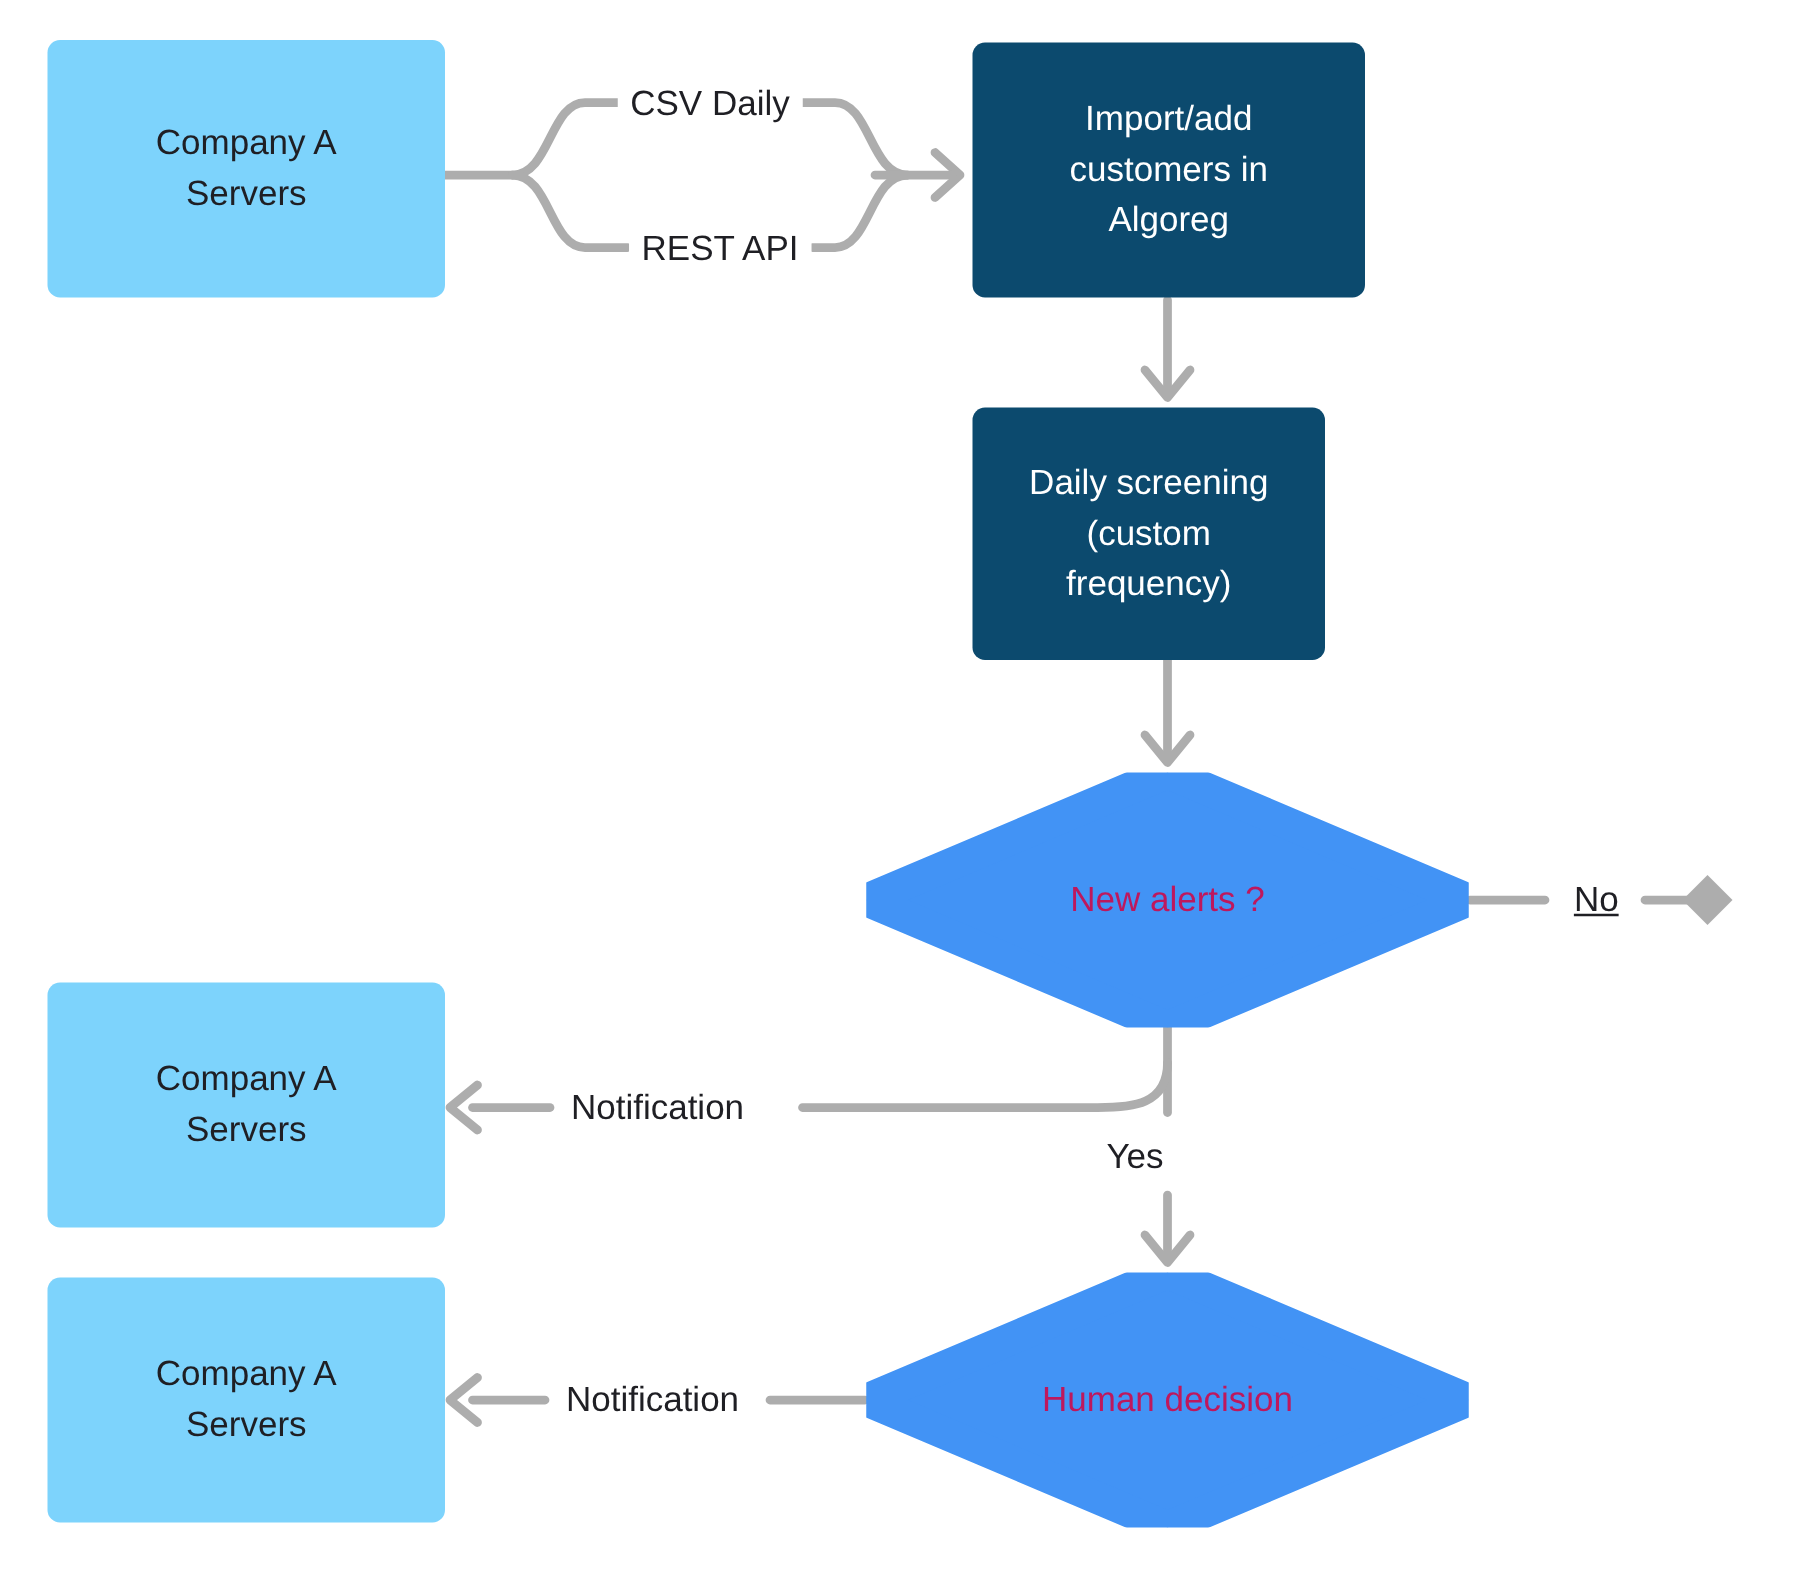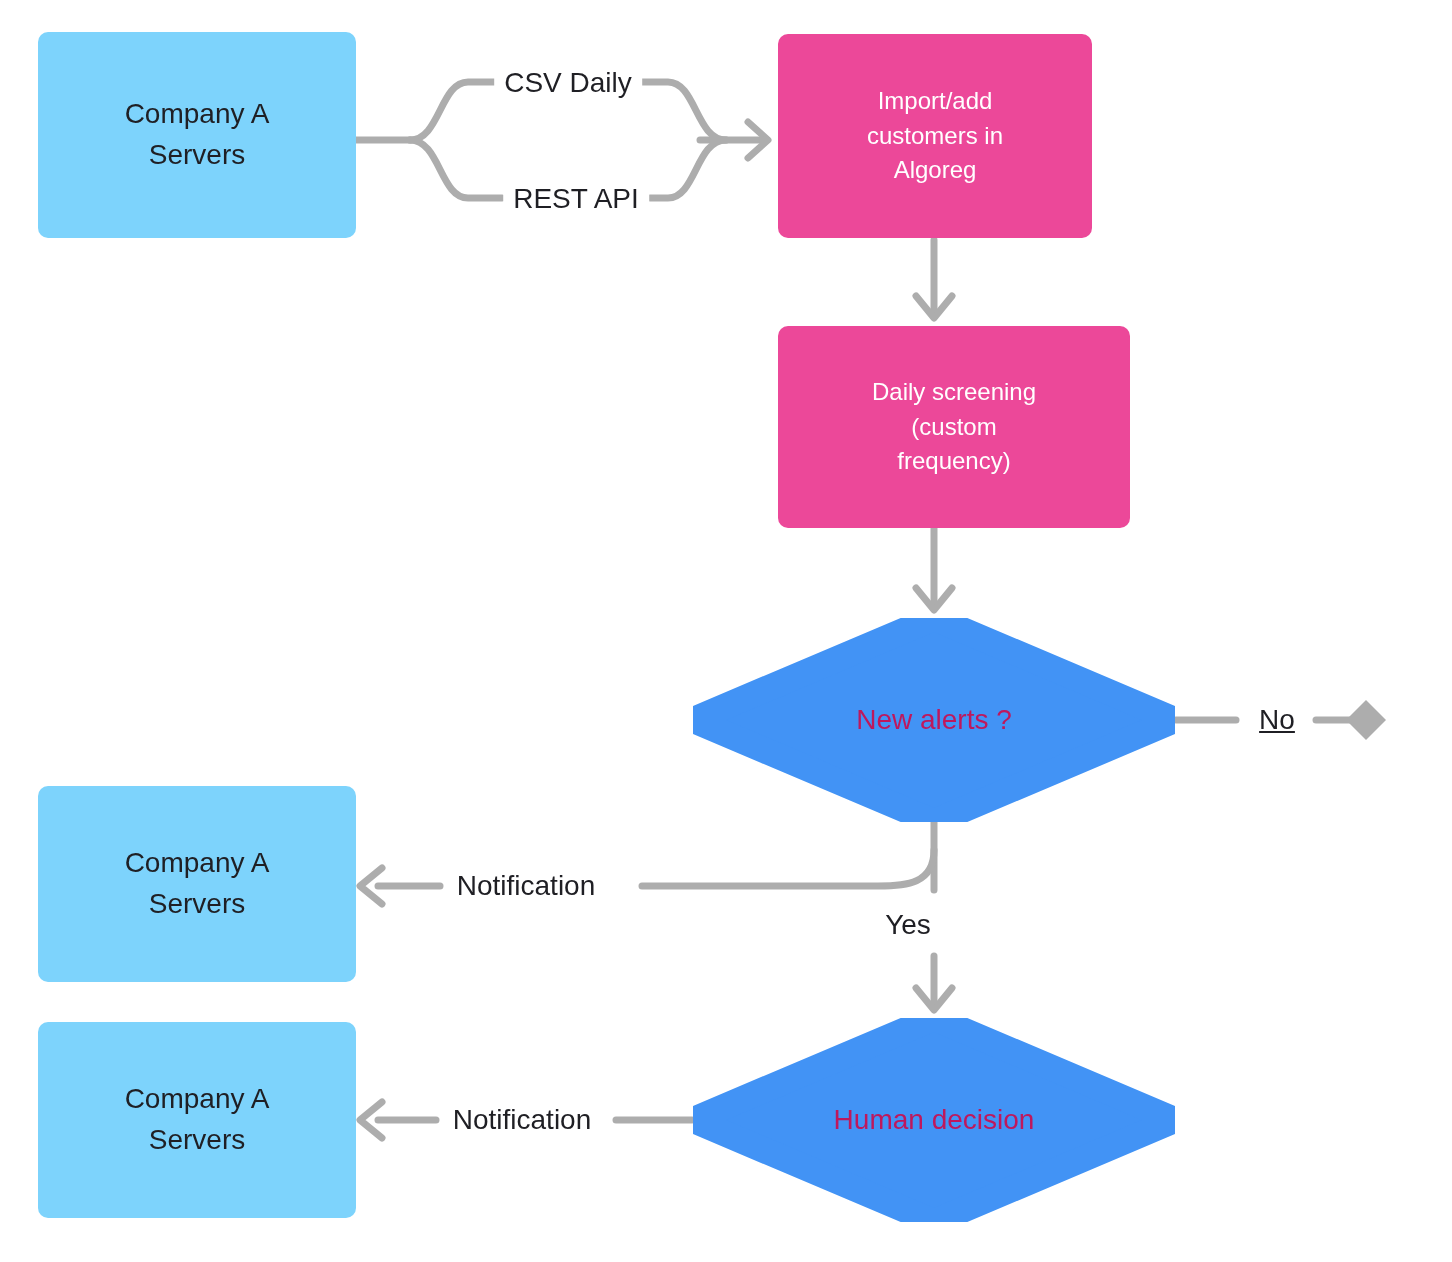--- a/index.html
+++ b/index.html
@@ -31,23 +31,23 @@
   .node-label {
     white-space: pre-line;
     line-height: 1.45;
   }
   .purple {
     background: #7dd3fc;
     color: #1f1f24;
     font-size: 28px;
   }
   .blue {
-    background: #ec4899;
+    background: #0c4a6e;
     color: #ffffff;
-    font-size: 24px;
+    font-size: 28px;
   }
   .diamond-wrap {
     position: absolute;
   }
   .diamond-label {
     position: absolute;
     left: 0;
     top: 0;
     width: 100%;
     height: 100%;
@@ -135,21 +135,21 @@
     <span class="node-label">Company A
 Servers</span>
   </div>
 
   <div class="node node-rect blue" style="left:778px; top:34px; width:314px; height:204px;">
     <span class="node-label">Import/add
 customers in
 Algoreg</span>
   </div>
 
-  <div class="node node-rect blue" style="left:778px; top:326px; width:352px; height:202px;">
+  <div class="node node-rect blue" style="left:778px; top:326px; width:282px; height:202px;">
     <span class="node-label">Daily screening
 (custom
 frequency)</span>
   </div>
 
   <div class="diamond-wrap" style="left:693px; top:618px; width:482px; height:204px;">
     <svg width="482" height="204" viewBox="0 0 482 204">
       <path d="M 241 0 L 482 102 L 241 204 L 0 102 Z" fill="#4293F5" stroke="#4293F5" stroke-width="26" stroke-linejoin="round"></path>
     </svg>
     <div class="diamond-label">New alerts ?</div>

